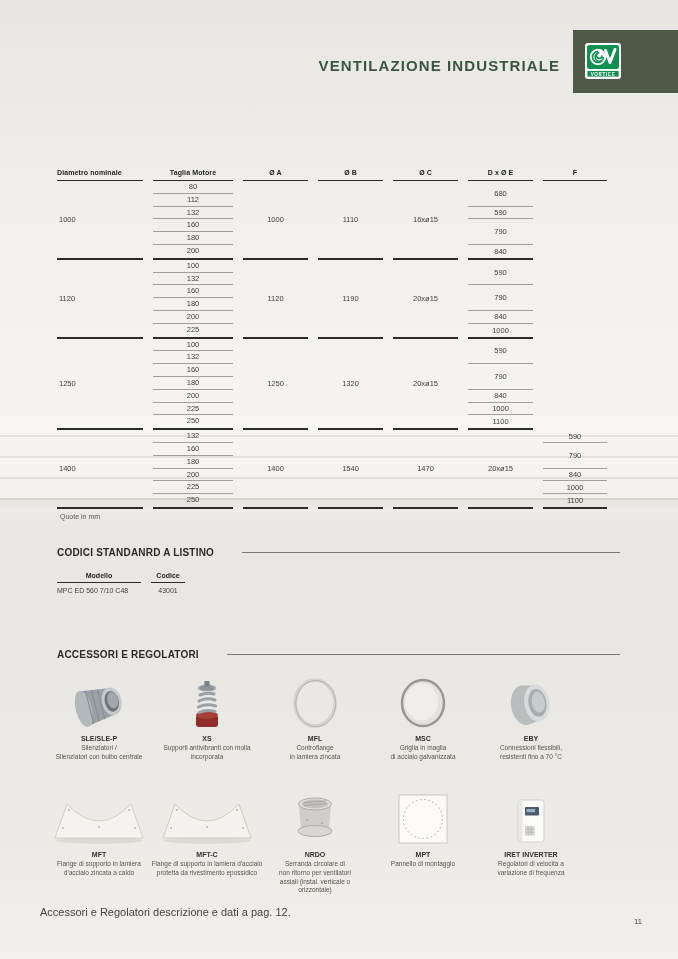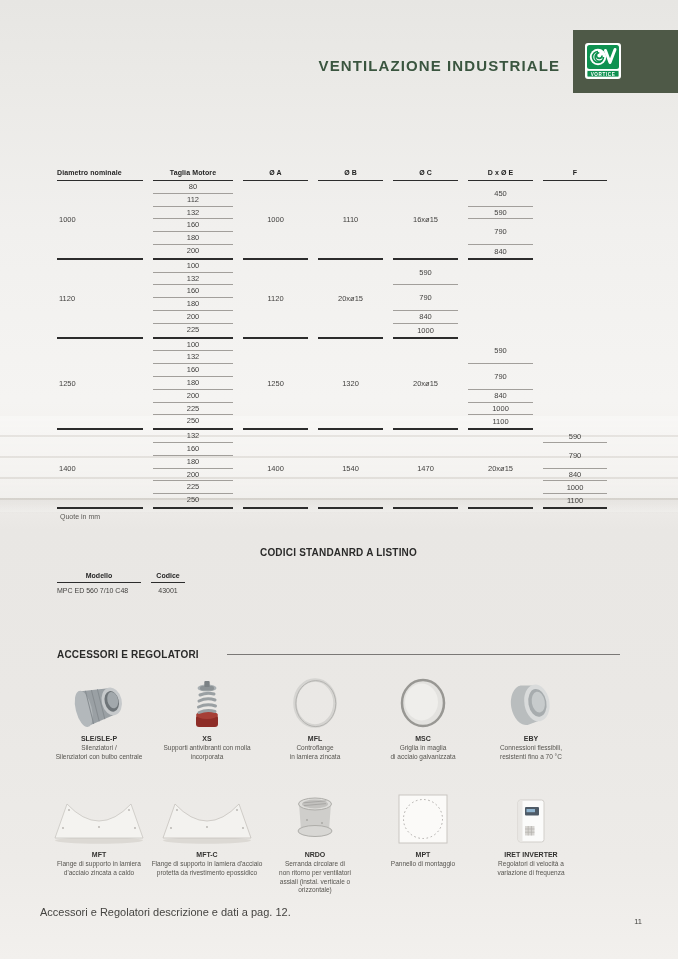--- a/index.html
+++ b/index.html
@@ -34,21 +34,21 @@
   .stack{display:block;}
   .stack .sub{height:12.8px;line-height:12.3px;text-align:center;border-bottom:1px solid #a29f9b;}
   .stack .sub:last-child{border-bottom:none;}
   .stack .fsub{display:flex;align-items:center;justify-content:center;line-height:normal;}
   .quote-note{position:absolute;left:60px;top:513px;font-size:7px;color:#5a5854;}
 
   
   .sec-head{position:absolute;left:57px;right:58px;display:flex;align-items:center;}
   .sec-title{font-size:10px;font-weight:bold;color:#2b2b2a;letter-spacing:.2px;white-space:nowrap;margin:0;}
   .sec-rule{flex:1;height:1px;background:#7a7876;margin-left:28px;}
-  .sec-codici{top:547px;flex-direction:column;}
+  .sec-codici{top:547px;}
   .sec-accessori{top:649px;}
 
   
   .mini-table{position:absolute;left:57px;top:572px;display:flex;gap:10px;}
   .mini-col{display:flex;flex-direction:column;}
   .mini-head{font-size:7px;font-weight:bold;color:#1f1f1f;text-align:center;border-bottom:1.5px solid #2c2c2c;padding:0 3px 3px;}
   .mini-val{font-size:7px;color:#403f3d;padding-top:4px;}
   .mc0{min-width:84px;}
   .mc0 .mini-val{text-align:left;}
   .mc1{min-width:34px;}
@@ -106,37 +106,38 @@
             <div class="sub">112</div>
             <div class="sub">132</div>
             <div class="sub">160</div>
             <div class="sub">180</div>
             <div class="sub">200</div>
           </div>
           <div class="dt-cell vcell">1000</div>
           <div class="dt-cell vcell">1110</div>
           <div class="dt-cell vcell">16xø15</div>
           <div class="dt-cell stack">
-            <div class="sub fsub" style="height: 25.6px;">450</div>
+            <div class="sub fsub" style="height: 25.6px;">680</div>
             <div class="sub fsub" style="height: 12.8px;">590</div>
             <div class="sub fsub" style="height: 25.6px;">790</div>
             <div class="sub fsub" style="height: 12.8px;">840</div>
           </div>
         </div>
         <div class="dt-row dt-group" style="height: 78.8px;">
           <div class="dt-cell vcell left">1120</div>
           <div class="dt-cell stack">
             <div class="sub">100</div>
             <div class="sub">132</div>
             <div class="sub">160</div>
             <div class="sub">180</div>
             <div class="sub">200</div>
             <div class="sub">225</div>
           </div>
           <div class="dt-cell vcell">1120</div>
+          <div class="dt-cell vcell">1190</div>
           <div class="dt-cell vcell">20xø15</div>
           <div class="dt-cell stack">
             <div class="sub fsub" style="height: 25.6px;">590</div>
             <div class="sub fsub" style="height: 25.6px;">790</div>
             <div class="sub fsub" style="height: 12.8px;">840</div>
             <div class="sub fsub" style="height: 12.8px;">1000</div>
           </div>
         </div>
         <div class="dt-row dt-group" style="height: 91.6px;">
           <div class="dt-cell vcell left">1250</div>

